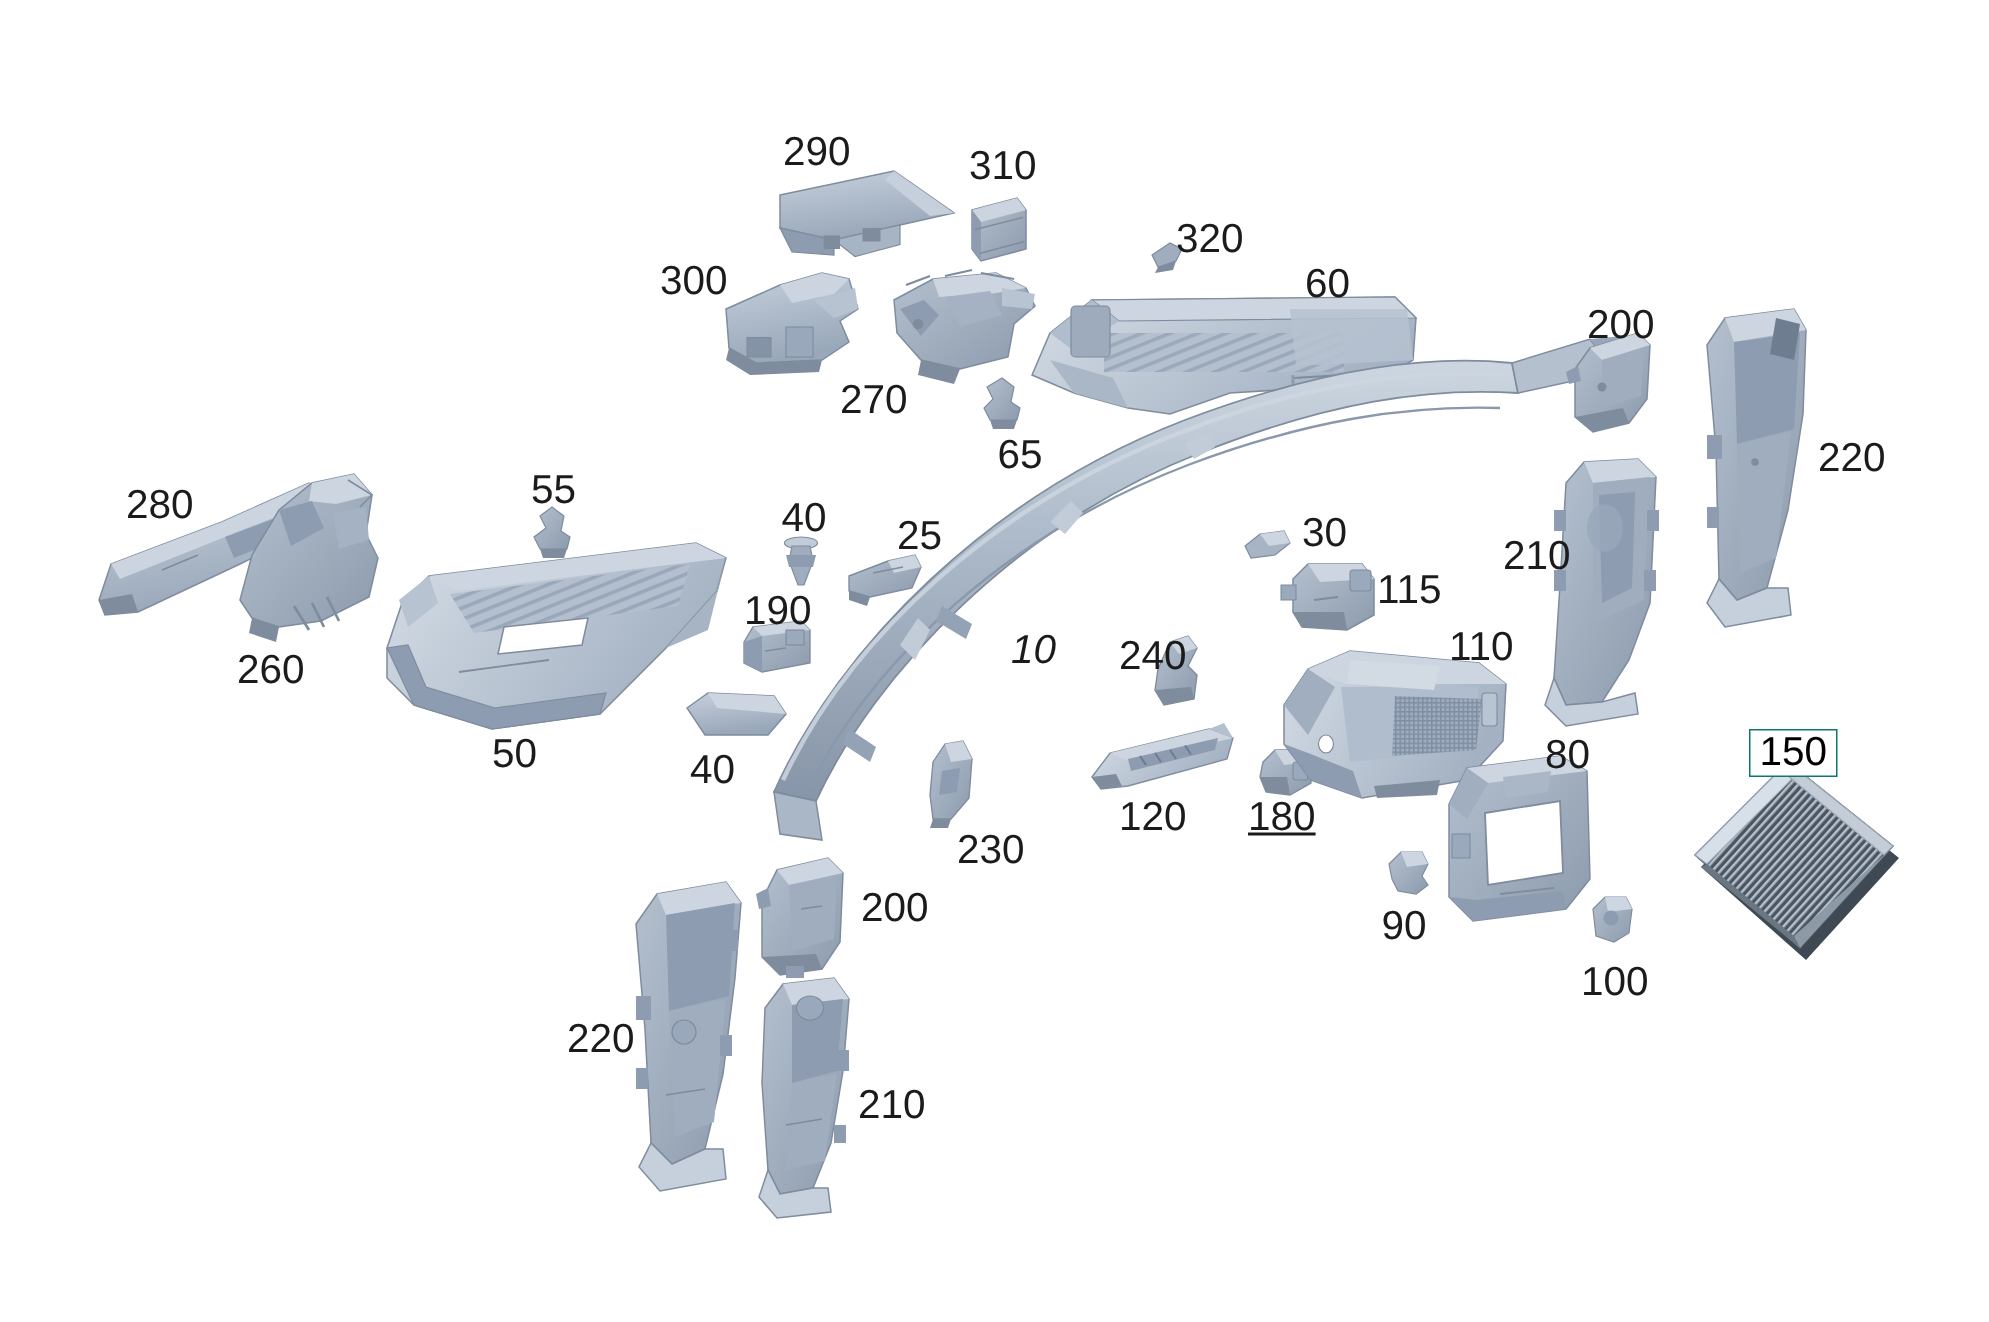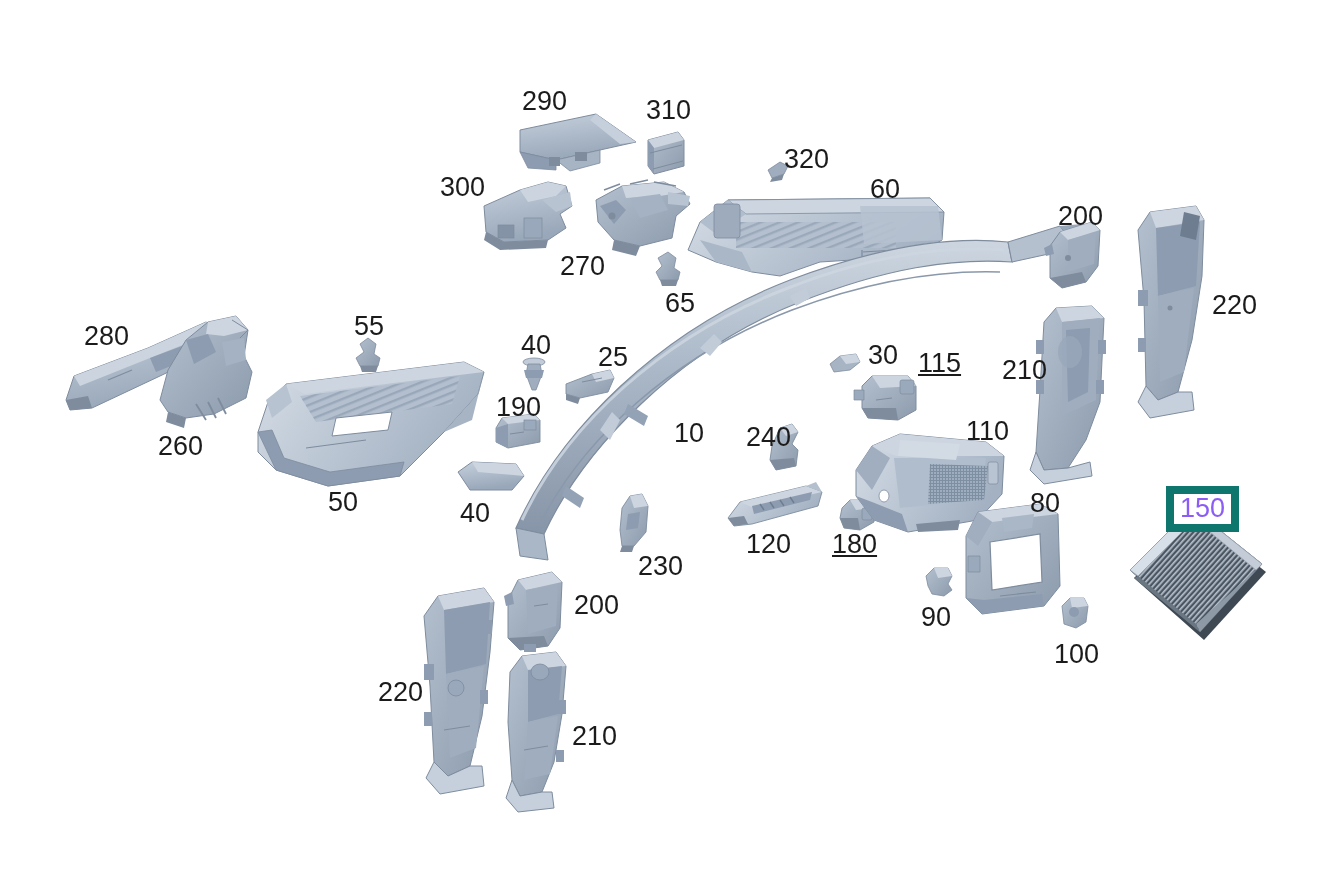--- a/index.html
+++ b/index.html
@@ -14,23 +14,23 @@
     position:absolute;
     font-family:"Liberation Sans","DejaVu Sans",sans-serif;
     font-size:27px;
     line-height:27px;
     color:#1b1b1b;
     white-space:nowrap;
     letter-spacing:0px;
     user-select:none;
   }
   .callout.hl{
-    color:#8b5cf6;
+    color:#000000;
     background:#ffffff;
-    border:8px solid #0f766e;
+    border:1px solid #0f766e;
     padding:1px 6px 3px 6px;
     line-height:26px;
   }
 </style>
 </head>
 <body>
 
 <div id="diagram">
 
   <svg id="partsvg" viewBox="0 0 1326 881">
@@ -367,25 +367,25 @@
   <div class="callout" style="left:870px;top:176px;">60</div>
   <div class="callout" style="left:1058px;top:203px;">200</div>
   <div class="callout" style="left:560px;top:253px;text-align:right;">270</div>
   <div class="callout" style="left:650px;top:290px;margin-left:15px;">65</div>
   <div class="callout" style="left:1212px;top:292px;">220</div>
   <div class="callout" style="left:84px;top:323px;">280</div>
   <div class="callout" style="left:354px;top:313px;">55</div>
   <div class="callout" style="left:521px;top:332px;">40</div>
   <div class="callout" style="left:598px;top:344px;">25</div>
   <div class="callout" style="left:868px;top:342px;">30</div>
-  <div class="callout" style="left:918px;top:350px;text-decoration:underline;">115</div>
+  <div class="callout" style="left:918px;top:380px;">115</div>
   <div class="callout" style="left:1002px;top:357px;">210</div>
   <div class="callout" style="left:496px;top:394px;">190</div>
   <div class="callout" style="left:158px;top:433px;">260</div>
-  <div class="callout" style="left:674px;top:420px;">10</div>
+  <div class="callout" style="left:674px;top:420px;font-style:italic;">10</div>
   <div class="callout" style="left:722px;top:424px;margin-left:24px;">240</div>
   <div class="callout" style="left:966px;top:418px;">110</div>
   <div class="callout" style="left:328px;top:489px;">50</div>
   <div class="callout" style="left:460px;top:500px;">40</div>
   <div class="callout" style="left:1030px;top:490px;">80</div>
   <div class="callout hl" style="left:1166px;top:486px;">150</div>
   <div class="callout" style="left:746px;top:531px;text-align:center;">120</div>
   <div class="callout" style="left:832px;top:531px;text-decoration:underline;">180</div>
   <div class="callout" style="left:638px;top:553px;">230</div>
   <div class="callout" style="left:574px;top:592px;">200</div>

